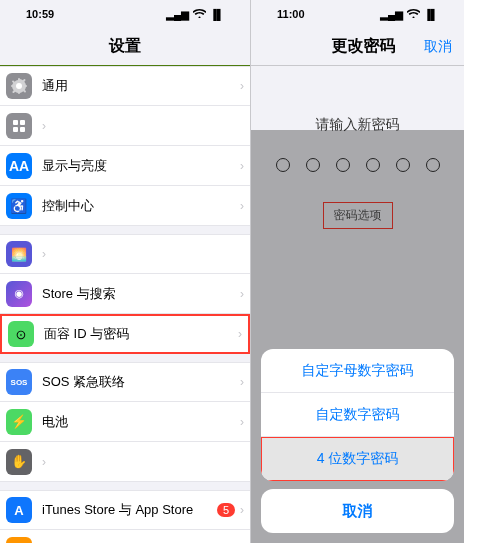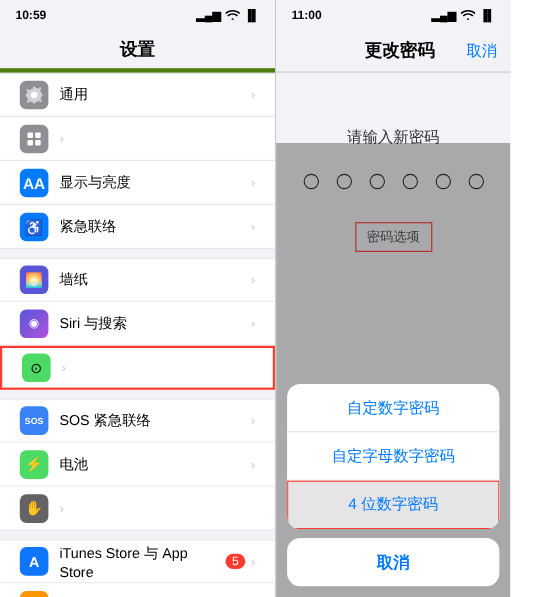--- a/index.html
+++ b/index.html
@@ -21,39 +21,39 @@
       flex-direction: column;
       overflow: hidden;
     }
 
     .status-bar {
       height: 28px;
       background: #f2f2f7;
       display: flex;
       align-items: center;
       justify-content: space-between;
-      padding: 0 14px;
+      padding: 0 26px;
       font-size: 11px;
       font-weight: 600;
     }
 
     .status-right {
       display: flex;
       align-items: center;
       gap: 4px;
       font-size: 10px;
     }
 
     .nav-bar {
       height: 38px;
       background: #f2f2f7;
       display: flex;
       align-items: center;
       justify-content: center;
-      border-bottom: 4px solid #4d7c0f;
+      border-bottom: 1px solid #4d7c0f;
     }
 
     .nav-title {
       font-size: 16px;
       font-weight: 600;
       color: #000;
     }
 
     .settings-list {
       flex: 1;
@@ -64,21 +64,21 @@
     .settings-group {
       margin-bottom: 0;
     }
 
     .settings-item {
       background: #fff;
       border-bottom: 1px solid #e5e5ea;
       display: flex;
       align-items: center;
       height: 40px;
-      padding: 0 18px;
+      padding: 0 6px;
       position: relative;
     }
 
     .settings-item:first-child {
       border-top: 1px solid #e5e5ea;
     }
 
     .item-icon {
       width: 26px;
       height: 26px;
@@ -303,40 +303,40 @@
         </div>
         <span class="item-chevron">›</span>
       </div>
       <div class="settings-item">
         <div class="item-icon icon-display" style="font-size:14px;font-weight:bold;color:#fff;">AA</div>
         <span class="item-label">显示与亮度</span>
         <span class="item-chevron">›</span>
       </div>
       <div class="settings-item">
         <div class="item-icon icon-accessibility" style="font-size:14px;">♿</div>
-        <span class="item-label">紧急联络</span>
+        <span class="item-label">控制中心</span>
         <span class="item-chevron">›</span>
       </div>
     </div>
 
     <div class="group-gap"></div>
 
     <div class="settings-group">
       <div class="settings-item">
         <div class="item-icon icon-wallpaper" style="font-size:13px;">🌅</div>
-        <span class="item-label">墙纸</span>
         <span class="item-chevron">›</span>
       </div>
       <div class="settings-item">
         <div class="item-icon" style="background: linear-gradient(135deg,#5856d6,#af52de);font-size:11px;color:#fff;">◉</div>
-        <span class="item-label">Siri 与搜索</span>
+        <span class="item-label">Store 与搜索</span>
         <span class="item-chevron">›</span>
       </div>
       <div class="settings-item face-id-item" style="border:2px solid #ff3b30;">
         <div class="item-icon icon-faceid" style="font-size:13px;">⊙</div>
+        <span class="item-label">面容 ID 与密码</span>
         <span class="item-chevron">›</span>
       </div>
     </div>
 
     <div class="group-gap"></div>
 
     <div class="settings-group">
       <div class="settings-item">
         <div class="item-icon icon-sos" style="font-size:8px;font-weight:bold;color:#fff;">SOS</div>
         <span class="item-label">SOS 紧急联络</span>
@@ -407,24 +407,24 @@
       <div class="password-dot"></div>
     </div>
     <div class="passcode-options-btn">密码选项</div>
   </div>
 
   <div class="dropdown-overlay"></div>
 
   <div class="dropdown-menu">
     <div class="dropdown-items">
       <div class="dropdown-item">
+        <span>自定字母数字密码</span>
+      </div>
+      <div class="dropdown-item">
         <span>自定数字密码</span>
-      </div>
-      <div class="dropdown-item">
-        <span>自定字母数字密码</span>
       </div>
       <div class="dropdown-item highlighted" style="border:1.5px solid #ff3b30;background:#e5e5e5;">
         <span>4 位数字密码</span>
       </div>
     </div>
     <div class="dropdown-cancel">取消</div>
   </div>
 </div>
 
 </body></html>

